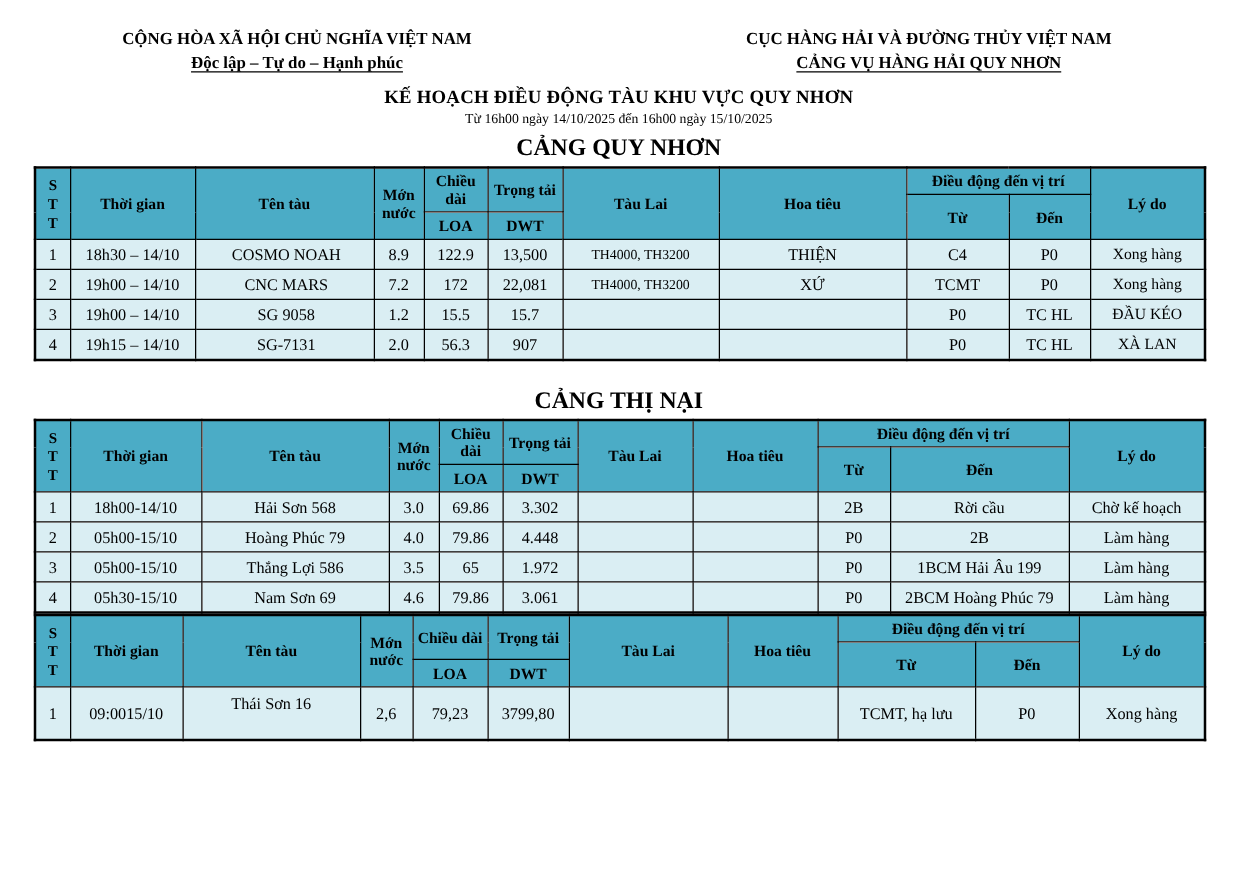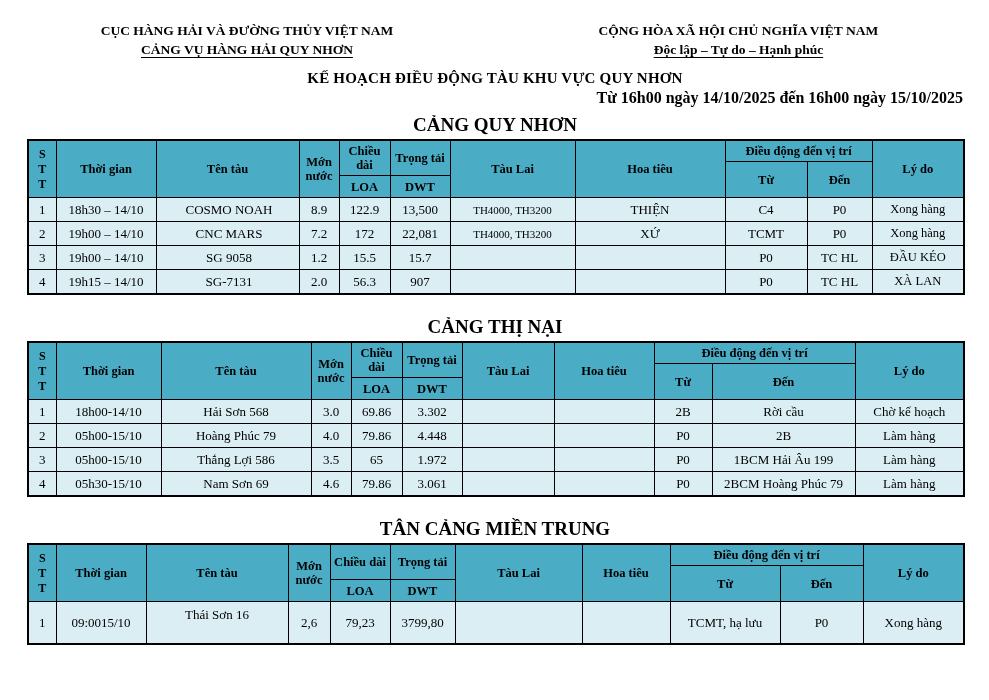--- a/index.html
+++ b/index.html
@@ -9,21 +9,21 @@
   }
   .page{padding:22px 26px 0 27px;}
   
   .letterhead{display:flex;justify-content:space-between;}
   .lh-block{text-align:center;font-weight:bold;font-size:13.5px;line-height:1.4;}
   .lh-left{width:47%;}
   .lh-right{width:45%;margin-right:14px;}
   .lh-underline{text-decoration:underline;text-underline-offset:3px;}
   
   .doc-title{text-align:center;font-weight:bold;font-size:15px;margin-top:10px;letter-spacing:.2px;}
-  .doc-subtitle{text-align:right;font-weight:bold;font-size:16px;margin-top:2px;}
+  .doc-subtitle{text-align:center;font-weight:normal;font-size:11px;margin-top:2px;}
   .section-title{text-align:center;font-weight:bold;font-size:19px;margin-top:21px;margin-bottom:3px;}
   .section-title.first{margin-top:7px;}
   
   table{border-collapse:collapse;table-layout:fixed;width:936px;border:2px solid #000;}
   th,td{border:1px solid #000;padding:0 2px;text-align:center;vertical-align:middle;overflow:hidden;}
   th{background:#4BACC6;font-size:12.5px;font-weight:bold;line-height:1.15;}
   td{background:#DAEEF3;font-size:13px;}
   tr.h1{height:22px;}
   tr.h2{height:14px;}
   tr.h3{height:22px;}
@@ -35,27 +35,27 @@
   td.sm{font-size:11px;}
   .t3 tr.data{height:42px;}
   .t3 td.ten-tau{vertical-align:bottom;padding-bottom:20px;}
 </style>
 </head>
 <body>
 
 <div class="page">
 
   <div class="letterhead">
+    <div class="lh-block lh-right">
+      <div>CỘNG HÒA XÃ HỘI CHỦ NGHĨA VIỆT NAM</div>
+      <div class="lh-underline">Độc lập – Tự do – Hạnh phúc</div>
+    </div>
     <div class="lh-block lh-left">
       <div>CỤC HÀNG HẢI VÀ ĐƯỜNG THỦY VIỆT NAM</div>
       <div class="lh-underline">CẢNG VỤ HÀNG HẢI QUY NHƠN</div>
-    </div>
-    <div class="lh-block lh-right">
-      <div>CỘNG HÒA XÃ HỘI CHỦ NGHĨA VIỆT NAM</div>
-      <div class="lh-underline">Độc lập – Tự do – Hạnh phúc</div>
     </div>
   </div>
 
   <div class="doc-title">KẾ HOẠCH ĐIỀU ĐỘNG TÀU KHU VỰC QUY NHƠN</div>
   <div class="doc-subtitle">Từ 16h00 ngày 14/10/2025 đến 16h00 ngày 15/10/2025</div>
 
   <div class="section-title first">CẢNG QUY NHƠN</div>
   <table class="t1">
     <colgroup>
       <col style="width:28px">
@@ -238,21 +238,20 @@
         <td>3.061</td>
         <td></td>
         <td></td>
         <td>P0</td>
         <td>2BCM Hoàng Phúc 79</td>
         <td>Làm hàng</td>
       </tr>
     </tbody>
   </table>
 
-  <div class="section-title">TÂN CẢNG MIỀN TRUNG</div>
   <table class="t3">
     <colgroup>
       <col style="width:28px">
         <col style="width:90px">
         <col style="width:142px">
         <col style="width:42px">
       <col style="width:60px">
         <col style="width:65px">
         <col style="width:127px">
         <col style="width:88px">

